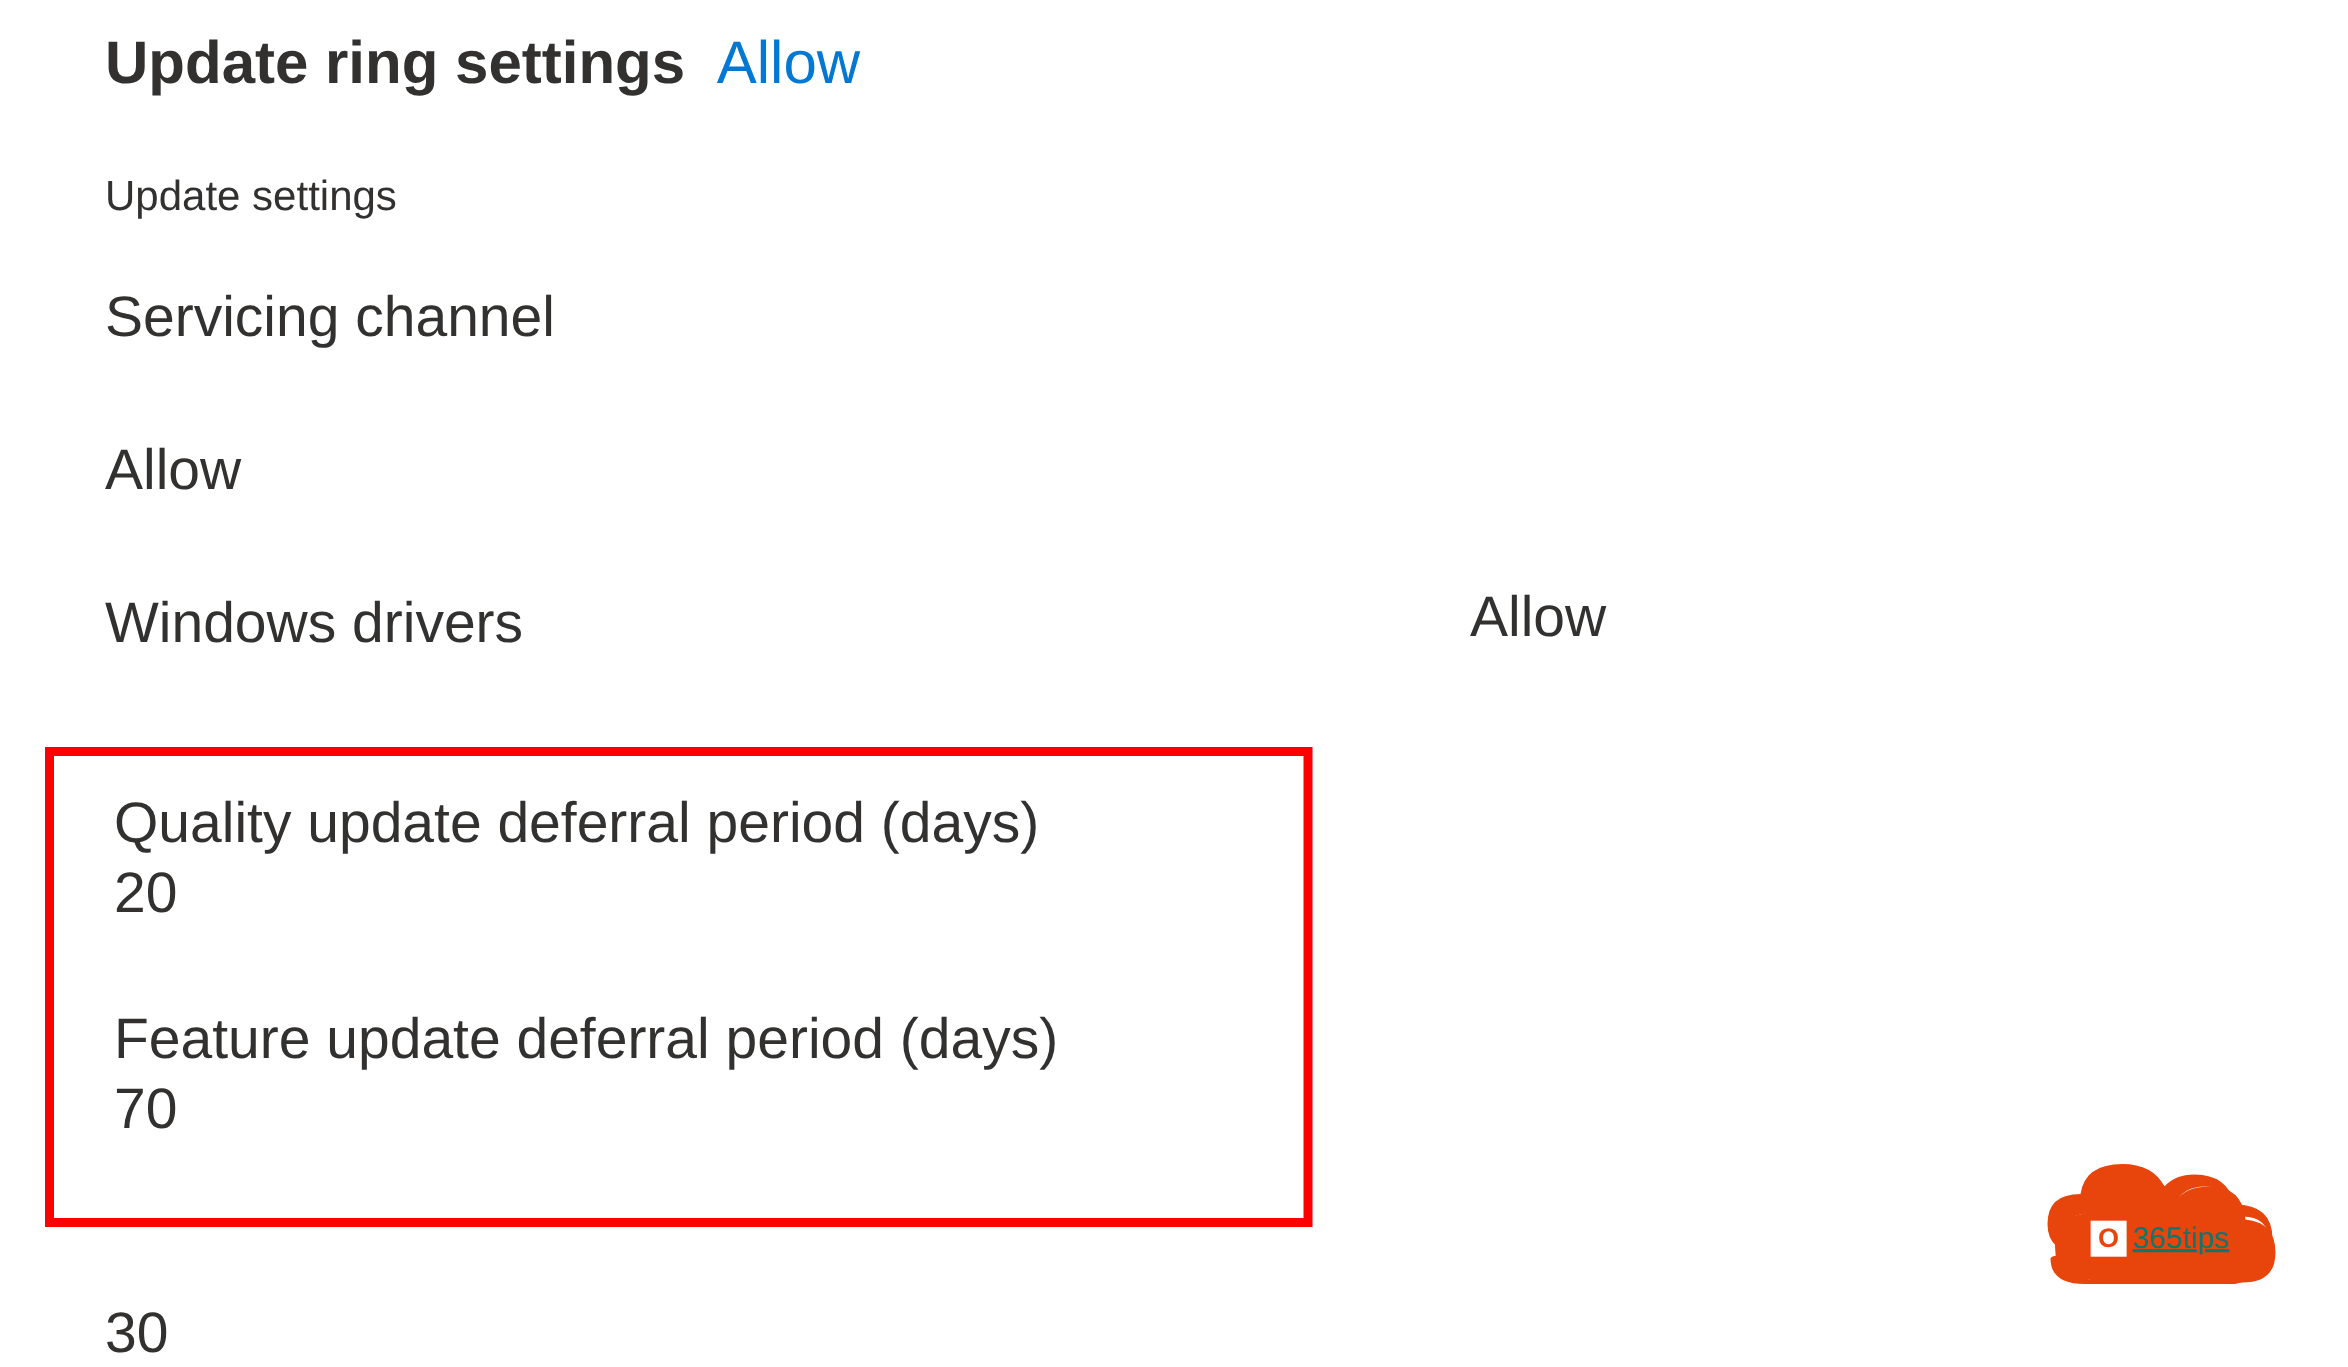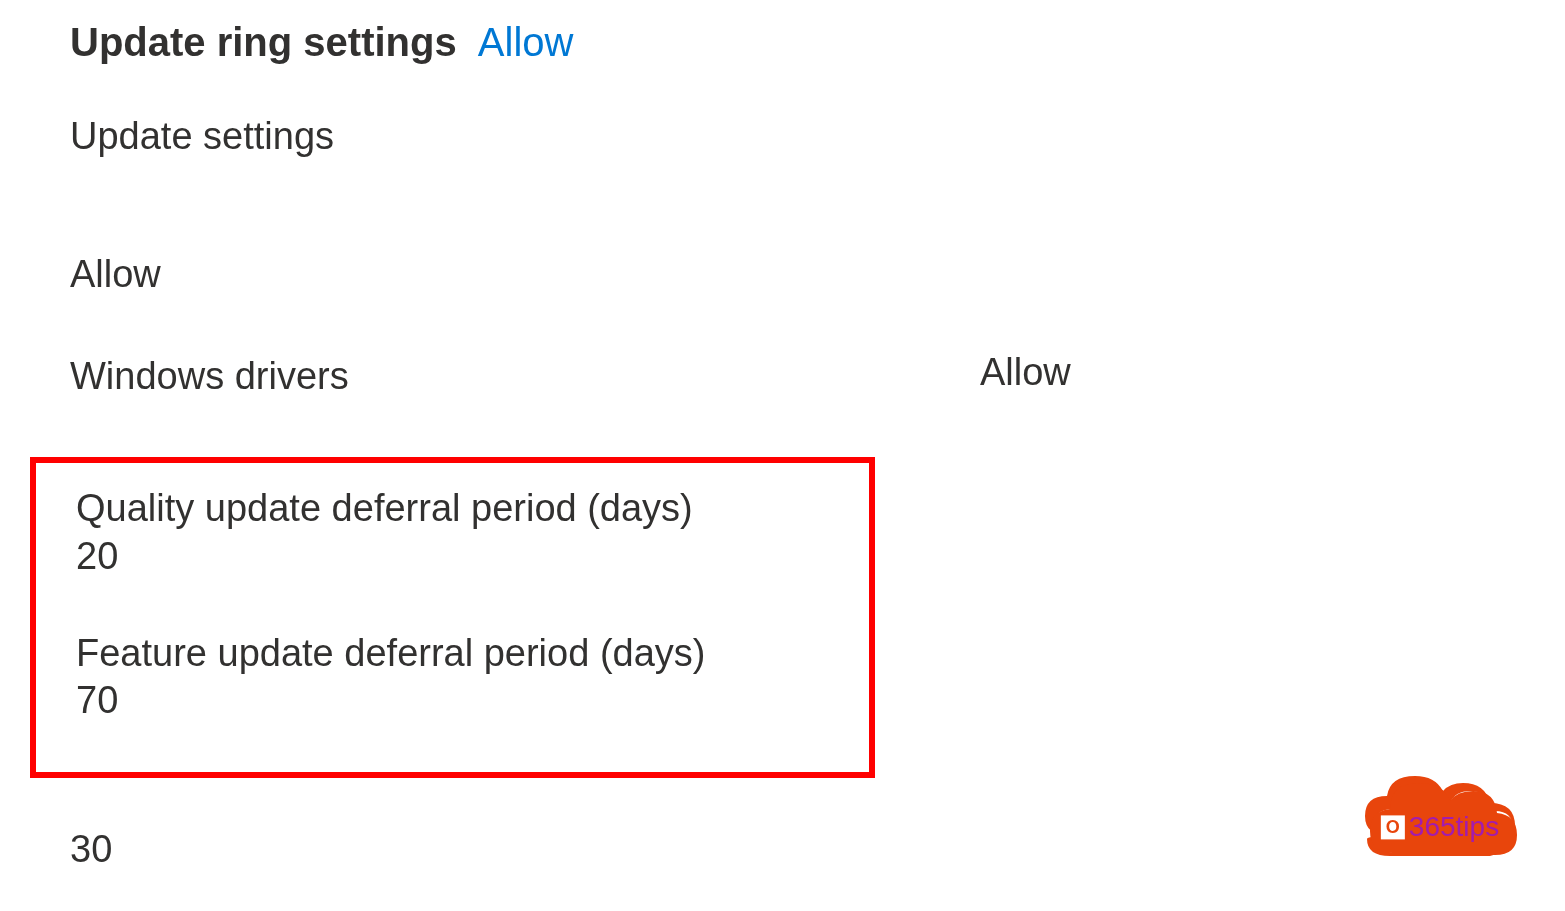--- a/index.html
+++ b/index.html
@@ -21,21 +21,21 @@
       color: #323130;
       margin-bottom: 50px;
     }
     .section-heading .edit-link {
       font-weight: 400;
       color: #0078d4;
       cursor: pointer;
       margin-left: 10px;
     }
     .subsection-heading {
-      font-size: 38px;
+      font-size: 28px;
       font-weight: 400;
       color: #323130;
       margin-bottom: 40px;
     }
     .settings-table {
       width: 100%;
     }
     .setting-row {
       display: flex;
       align-items: flex-start;
@@ -76,27 +76,28 @@
       height: 120px;
     }
     .cloud-shape {
       fill: #e8450c;
     }
     .watermark-text {
       position: absolute;
       top: 50%;
       left: 50%;
       transform: translate(-50%, -30%);
-      color: #a21caf;
-      font-size: 28px;
+      color: #0f766e;
+      font-size: 20px;
       font-weight: 400;
       white-space: nowrap;
       display: flex;
       align-items: center;
       gap: 4px;
+      text-decoration: underline;
     }
     .office-icon {
       display: inline-block;
       width: 24px;
       height: 24px;
       background: #ffffff;
       position: relative;
     }
     .office-icon::after {
       content: "O";
@@ -115,20 +116,21 @@
 <div class="section-heading">
   <span>Update ring settings</span>
   <span class="edit-link">Allow</span>
 </div>
 
 <div class="subsection-heading">Update settings</div>
 
 <div class="settings-table">
 
   <div class="setting-row">
+    <div class="setting-label">Servicing channel</div>
   </div>
 
   <div class="setting-row">
     <div class="setting-value">Allow</div>
   </div>
 
   <div class="setting-row">
     <div class="setting-label">Windows drivers</div>
     <div class="setting-value">Allow</div>
   </div>

